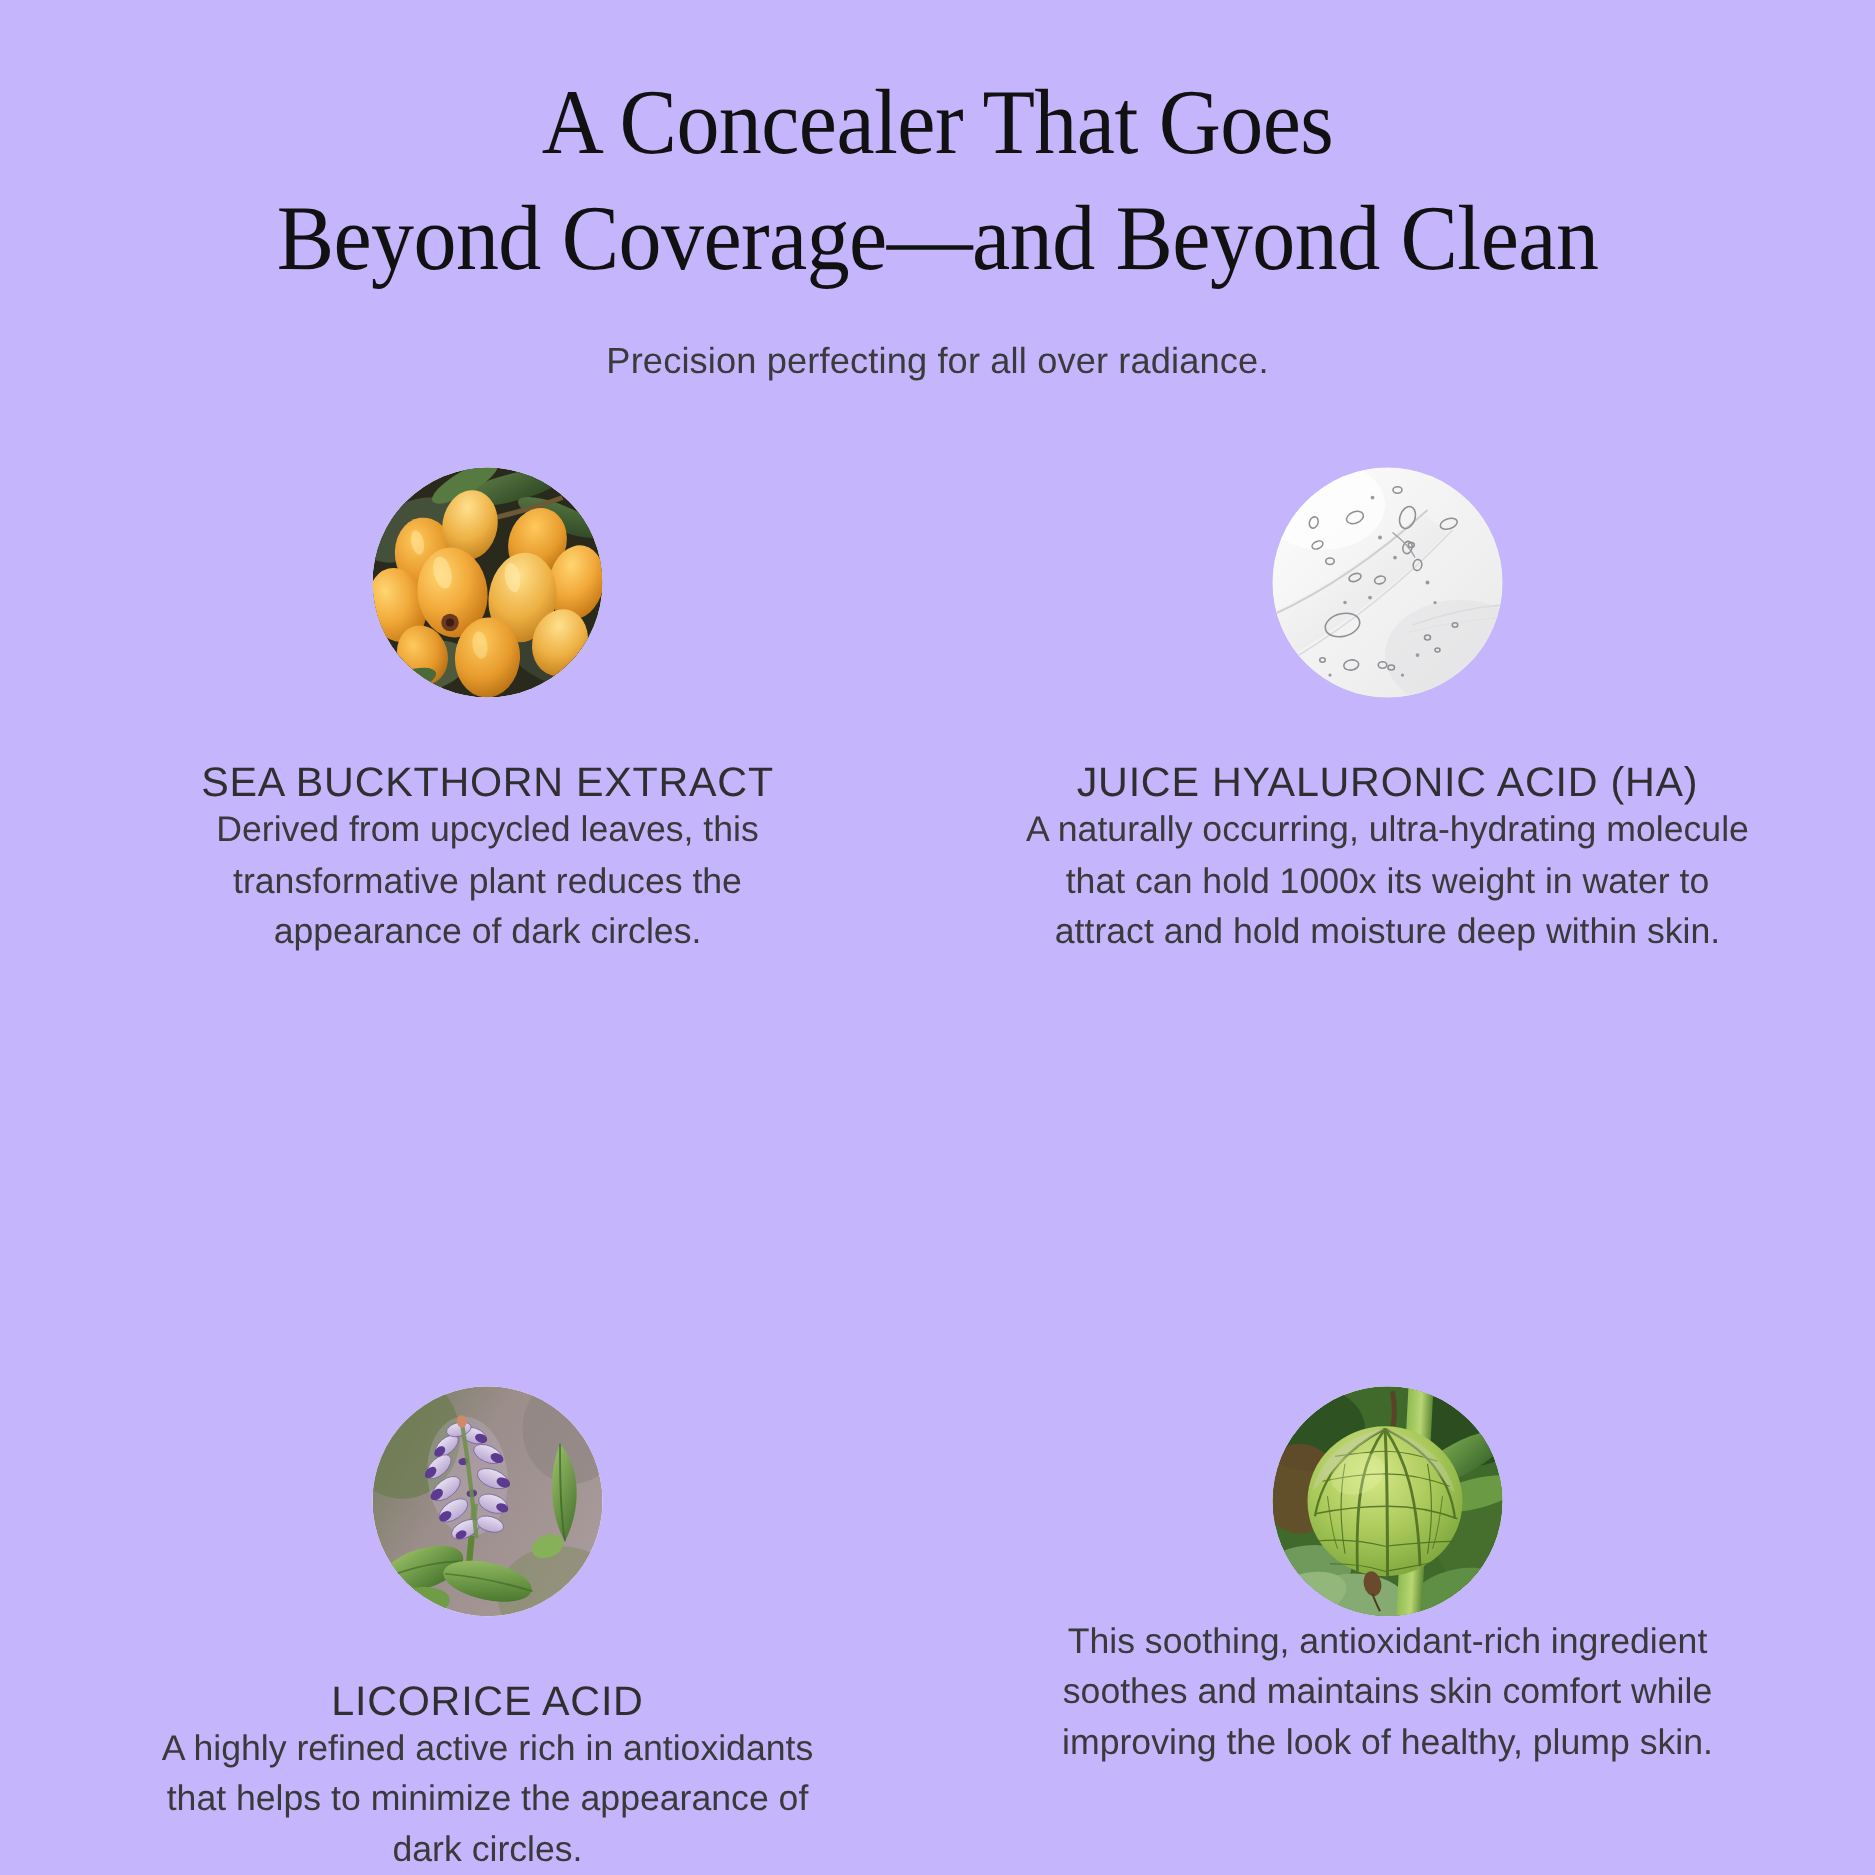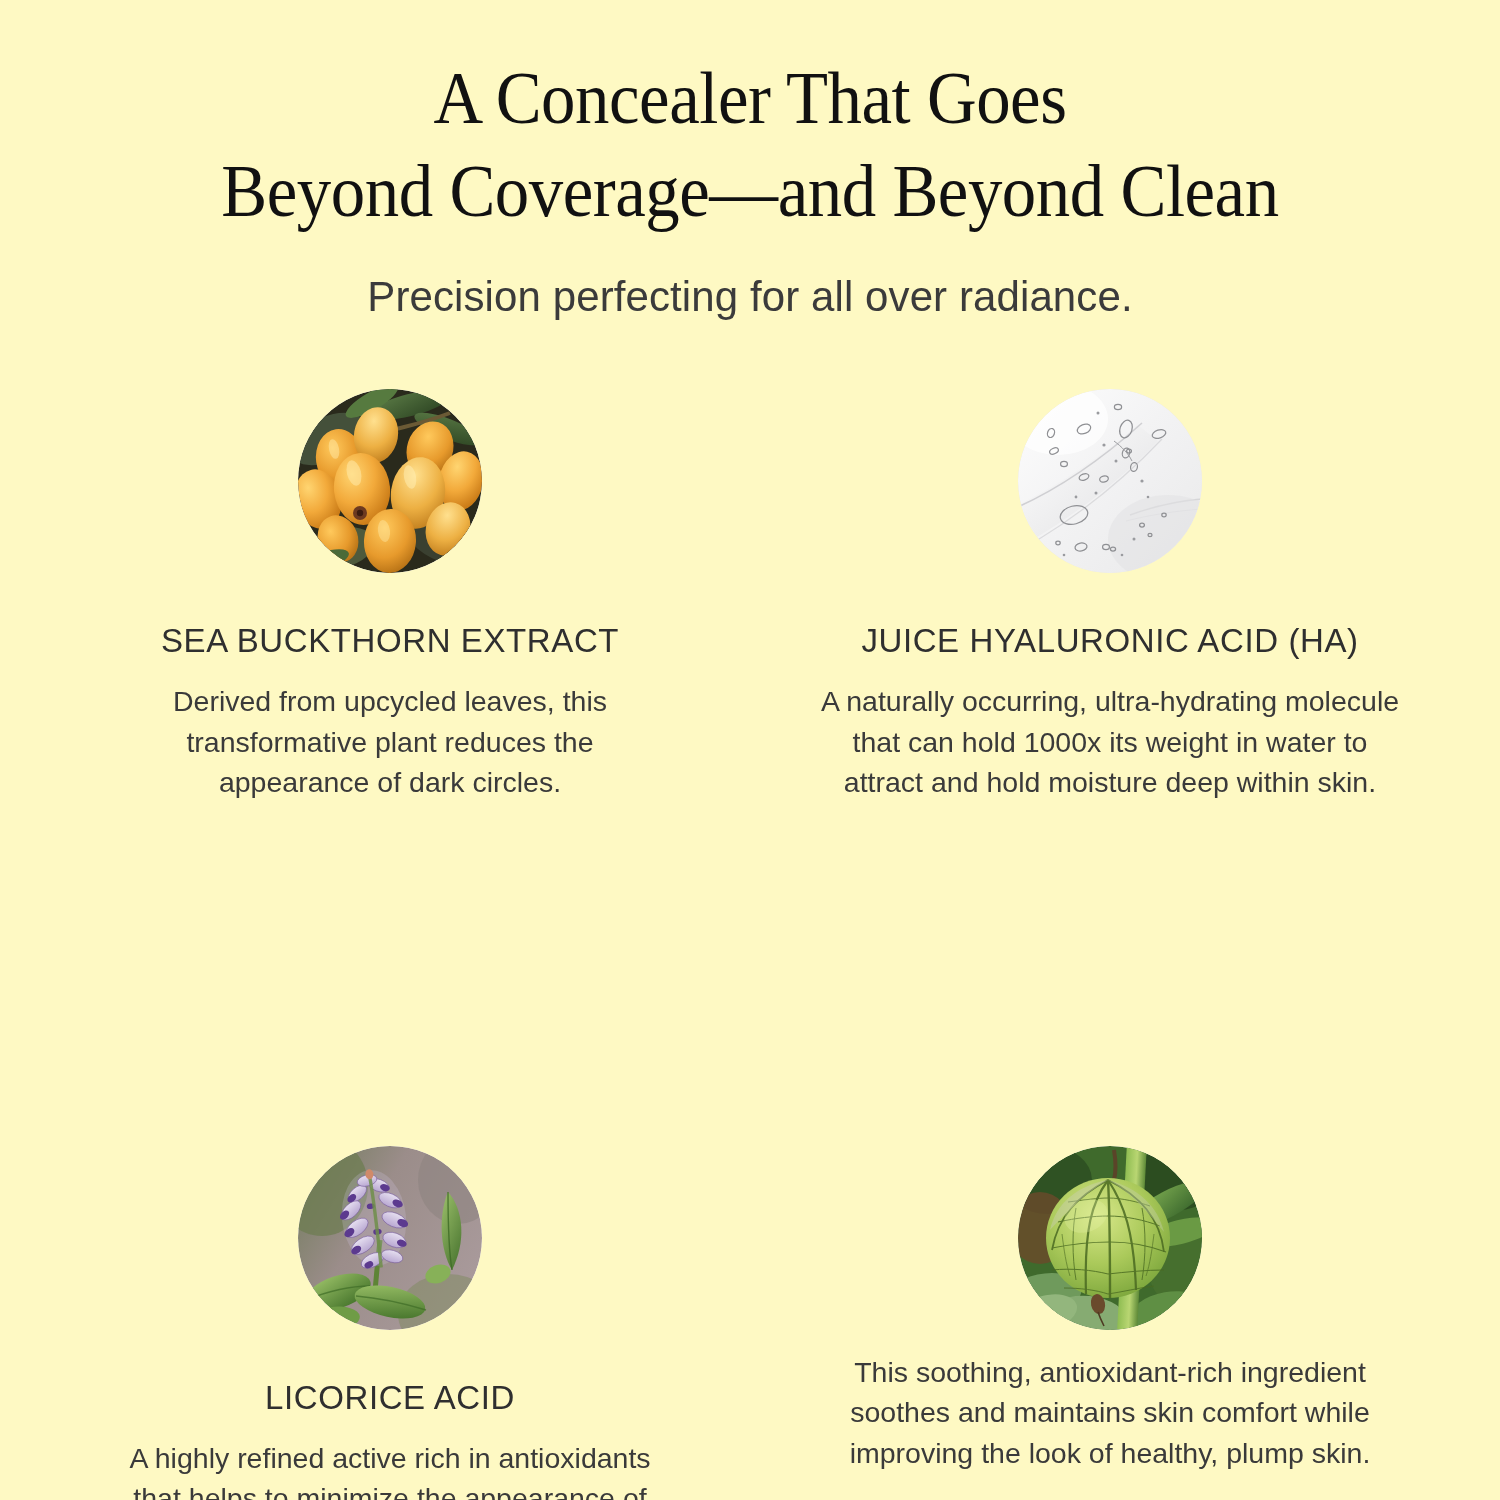--- a/index.html
+++ b/index.html
@@ -11,21 +11,21 @@
     width: 1500px;
     height: 1500px;
     font-family: "Liberation Sans", sans-serif;
     color: #333333;
     overflow: hidden;
   }
   .page {
     position: relative;
     width: 1500px;
     height: 1500px;
-    background: #fef9c3;
+    background: #c4b5fd;
   }
 
   
   .header {
     padding-top: 52px;
     text-align: center;
   }
   .headline {
     font-family: "Liberation Serif", "DejaVu Serif", serif;
     font-weight: 400;
@@ -37,21 +37,21 @@
     max-width: 1340px;
     transform: scaleX(0.93);
   }
   .headline .line {
     display: block;
     white-space: nowrap;
   }
   .subhead {
     margin: 36px auto 0 auto;
     font-family: "Liberation Sans", sans-serif;
-    font-size: 42px;
+    font-size: 29px;
     font-weight: 400;
     color: #3b3b3b;
     letter-spacing: 0.1px;
   }
 
   
   .grid {
     position: relative;
     margin: 0 auto;
     width: 1380px;
@@ -89,21 +89,20 @@
   .card-title {
     margin-top: 50px;
     font-size: 33px;
     font-weight: 400;
     letter-spacing: 0.6px;
     color: #2f2f2f;
     line-height: 1.1;
     white-space: nowrap;
   }
   .card-desc {
-    margin-top: 22px;
     font-size: 28.5px;
     font-weight: 400;
     line-height: 1.42;
     color: #3a3a3a;
     max-width: 540px;
   }
   .card.wide .card-desc { max-width: 585px; }
 </style>
 </head>
 <body>

